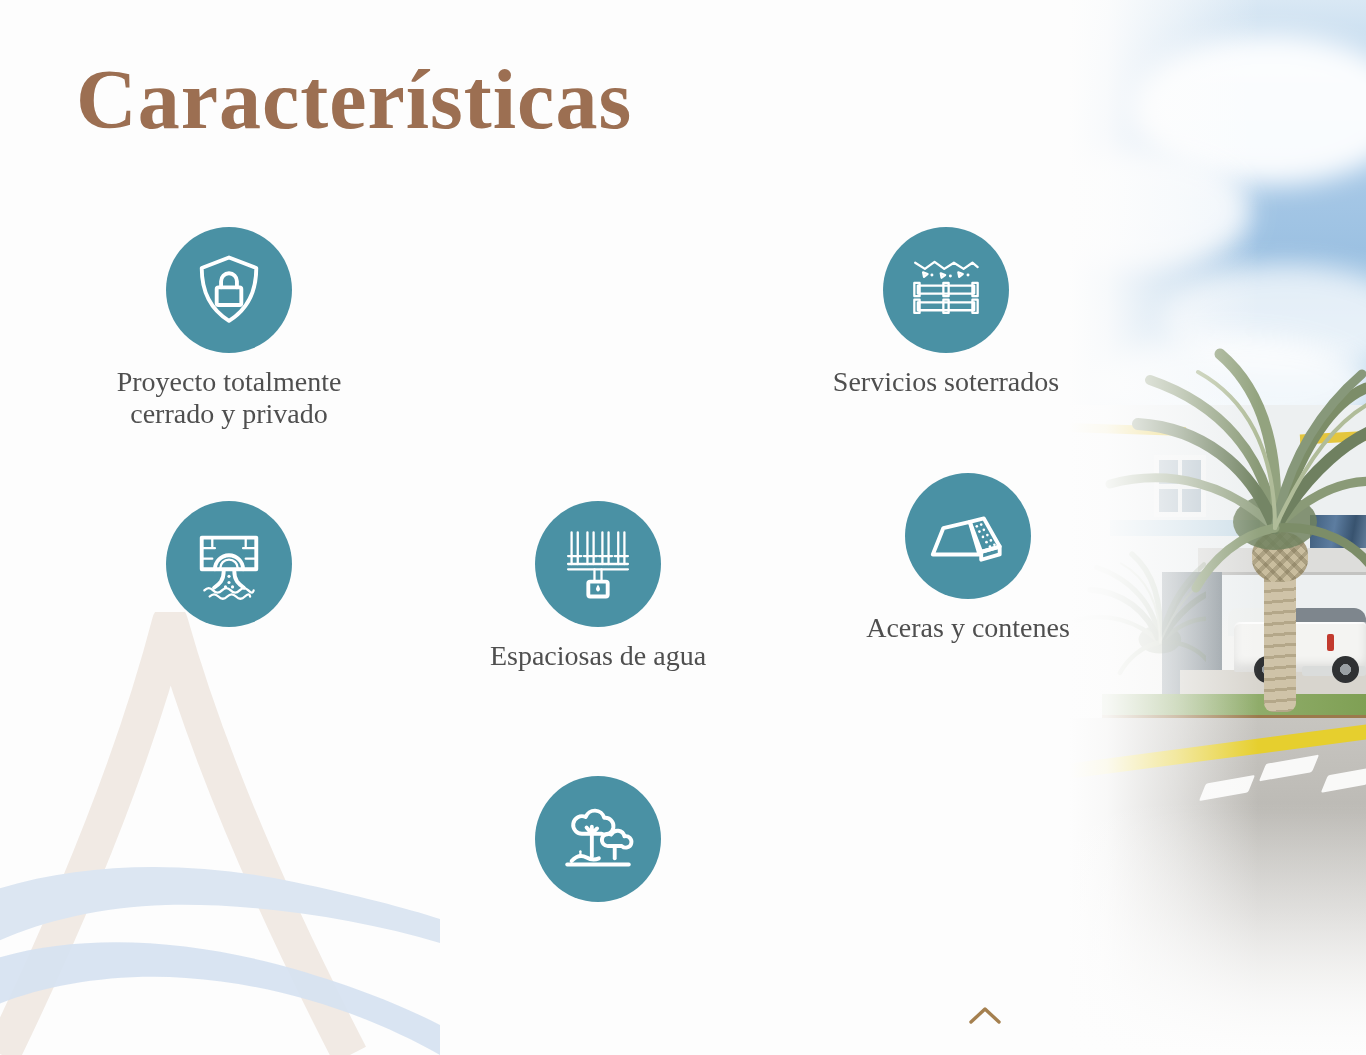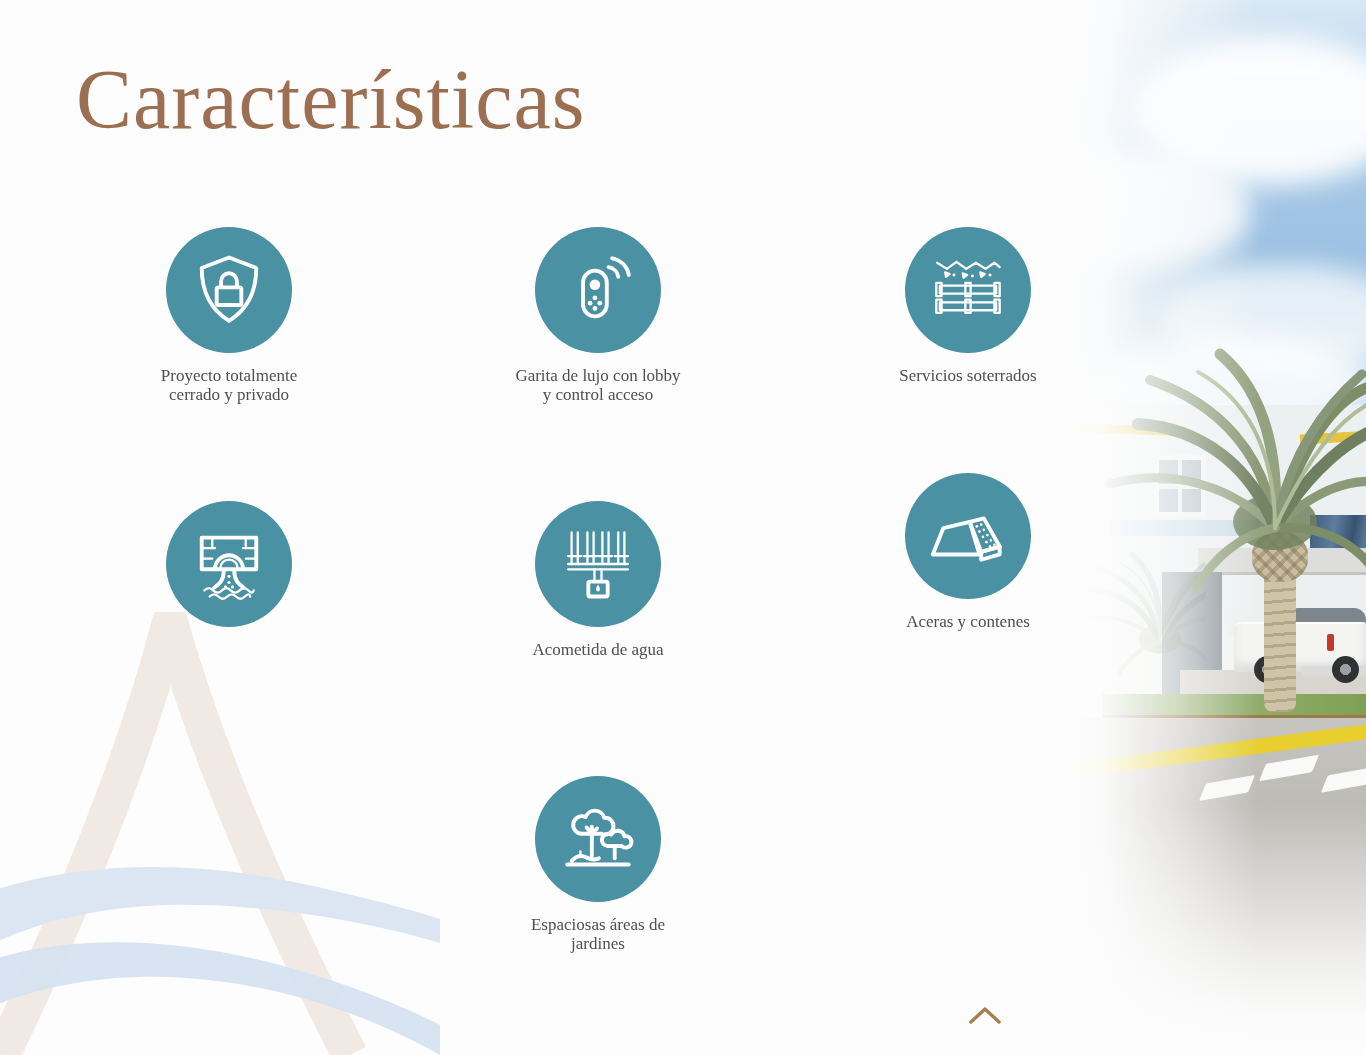--- a/index.html
+++ b/index.html
@@ -64,37 +64,37 @@
          background:repeating-linear-gradient(175deg,#cfc3a8 0 8px,#b4a789 8px 11px);}
   .fronds{left:20px;top:336px;}
   .fronds2{left:6px;top:545px;opacity:.32;}
   .fade-left{left:0;top:0;width:316px;height:1055px;
      background:linear-gradient(90deg,#fdfdfd 0%,#fdfdfd 6%,rgba(253,253,253,.93) 18%,rgba(253,253,253,.55) 40%,rgba(253,253,253,0) 66%);}
   .fade-bottom{left:0;top:0;width:316px;height:1055px;
      background:linear-gradient(0deg,#fdfdfd 0%,rgba(253,253,253,.85) 5%,rgba(253,253,253,0) 24%);}
 
   
   .content{position:absolute;inset:0;z-index:2;}
-  .title{position:absolute;left:76px;top:58px;font-size:84px;font-weight:400;letter-spacing:1px;
+  .title{position:absolute;left:76px;top:58px;font-size:84px;font-weight:700;letter-spacing:1px;
          color:var(--title-color);line-height:1;}
   .cell{position:absolute;width:340px;text-align:center;}
   .cell.p1{left:59px;top:227px;}
   .cell.p2{left:428px;top:227px;}
-  .cell.p3{left:798px;top:227px;font-family:Liberation Serif, serif;}
+  .cell.p3{left:776px;top:227px;font-family:Liberation Serif, serif;}
   .cell.p4{left:59px;top:501px;}
   .cell.p5{left:428px;top:501px;}
   .cell.p6{left:798px;top:473px;}
   .cell.p7{left:428px;top:776px;}
   .bubble{width:126px;height:126px;border-radius:50%;background:var(--accent-teal);
           margin:0 auto;display:flex;align-items:center;justify-content:center;}
   .bubble svg{width:88px;height:88px;}
   .bubble svg *{stroke:#fff;fill:none;stroke-width:4.4;stroke-linecap:round;stroke-linejoin:round;}
   .bubble svg .fill{fill:#fff;stroke:none;}
   .bubble svg .thin{stroke-width:2.6;}
-  .label{margin-top:13px;font-size:17px;line-height:1.13;color:var(--label-color);white-space:pre-line;}
+  .label{margin-top:13px;font-size:28px;line-height:1.13;color:var(--label-color);white-space:pre-line;}
   .chevron{position:absolute;left:968px;top:1004px;width:34px;height:24px;cursor:pointer;}
 </style>
 </head>
 <body>
 
 <div class="slide">
 
   <svg class="watermark" width="446" height="443" viewBox="0 0 446 443">
     <path d="M8 443 Q 128 195 176 10 Q 228 195 356 443" stroke="#F1EAE4" stroke-width="36" fill="none" stroke-linejoin="round"></path>
     <path d="M0 278 C 90 250 195 248 300 270 C 362 283 412 296 446 307 L 446 331 C 362 306 262 291 172 293 C 106 295 44 310 0 331 Z" fill="#DCE6F2"></path>
@@ -163,36 +163,20 @@
         <svg viewBox="0 0 100 100">
           <path d="M50 13 L81 25 C81 51 71 72 50 85 C29 72 19 51 19 25 Z"></path>
           <rect x="36" y="47" width="28" height="20" rx="2"></rect>
           <path d="M41 47 V40 a9 9 0 0 1 18 0 V47"></path>
         </svg>
       </div>
       <div class="label">Proyecto totalmente
 cerrado y privado</div>
     </div>
 
-    <div class="cell p2">
-      <div class="bubble">
-        <svg viewBox="0 0 100 100">
-          <rect x="33" y="28" width="27" height="52" rx="13.5"></rect>
-          <circle class="fill" cx="46.5" cy="44" r="6"></circle>
-          <circle class="fill" cx="46.5" cy="59" r="2.7"></circle>
-          <circle class="fill" cx="41" cy="65" r="2.7"></circle>
-          <circle class="fill" cx="52" cy="65" r="2.7"></circle>
-          <circle class="fill" cx="46.5" cy="71" r="2.7"></circle>
-          <path d="M62 24 a13 13 0 0 1 11 11" stroke-width="5"></path>
-          <path d="M66 14 a23 23 0 0 1 19 19" stroke-width="5"></path>
-        </svg>
-      </div>
-      <div class="label">Garita de lujo con lobby
-y control acceso</div>
-    </div>
 
     <div class="cell p3">
       <div class="bubble">
         <svg viewBox="0 0 100 100">
           <path class="thin" d="M15 19 L26 26 L37 18 L48 26 L59 19 L70 26 L80 19 L86 24"></path>
           <path class="thin" d="M24 30 l5 2 l-4 3 z M44 31 l5 2 l-4 3 z M64 30 l5 2 l-4 3 z"></path>
           <circle class="fill" cx="34" cy="33" r="1.7"></circle>
           <circle class="fill" cx="55" cy="34" r="1.7"></circle>
           <circle class="fill" cx="75" cy="33" r="1.7"></circle>
           <rect class="thin" x="18" y="45" width="64" height="9"></rect>
@@ -230,21 +214,21 @@
       <div class="bubble">
         <svg viewBox="0 0 100 100">
           <path class="thin" d="M20 14 V50 M27 14 V50 M38 14 V50 M45 14 V50 M55 14 V50 M62 14 V50 M73 14 V50 M80 14 V50"></path>
           <path class="thin" d="M16 41 H31 M34 41 H49 M51 41 H66 M69 41 H84"></path>
           <path class="thin" d="M16 50 H84 M16 56 H84"></path>
           <path class="thin" d="M46 56 V70 M54 56 V70"></path>
           <rect x="39" y="70" width="22" height="17" rx="2" stroke-width="3.6"></rect>
           <path class="fill" d="M50 73.5 c3 4 3 6.5 0 7.8 c-3 -1.3 -3 -3.8 0 -7.8"></path>
         </svg>
       </div>
-      <div class="label">Acometida de agua</div>
+      <div class="label">Espaciosas de agua</div>
     </div>
 
     <div class="cell p6">
       <div class="bubble">
         <svg viewBox="0 0 100 100">
           <path d="M22 41 L52 34 L63 71 L10 71 Z" stroke-width="4"></path>
           <path d="M52 34 L68 30 L86 62 L65 68 Z" stroke-width="4"></path>
           <path d="M65 68 L86 62 L86 71 L65 77 Z" stroke-width="4"></path>
           <circle class="fill" cx="60" cy="39" r="1.5"></circle>
             <circle class="fill" cx="65" cy="37" r="1.5"></circle>
@@ -266,21 +250,19 @@
         <svg viewBox="0 0 100 100">
           <path d="M33 44 a10 10 0 1 1 3 -19 a11 11 0 0 1 21 1 a9.5 9.5 0 1 1 -3 18 Z" stroke-width="4"></path>
           <path d="M43 70 V36 M43 44 L37 37 M43 44 L49 38" stroke-width="4"></path>
           <path d="M62 58 a7 7 0 1 1 3 -13 a8 8 0 0 1 15 2 a6.5 6.5 0 1 1 -3 11 Z" stroke-width="4"></path>
           <path d="M69 72 V58" stroke-width="4"></path>
           <path d="M20 75 q8 -9 17 -4 q7 4 14 1" stroke-width="4"></path>
           <path d="M30 68 v-4" class="thin"></path>
           <path d="M15 79 H85" stroke-width="4"></path>
         </svg>
       </div>
-      <div class="label">Espaciosas áreas de
-jardines</div>
     </div>
 
     <svg class="chevron" viewBox="0 0 34 24">
       <polyline points="3,18 17,5 31,18" fill="none" stroke="#A5804F" stroke-width="3.4" stroke-linecap="round" stroke-linejoin="round"></polyline>
     </svg>
   </div>
 </div>
 
 </body></html>

